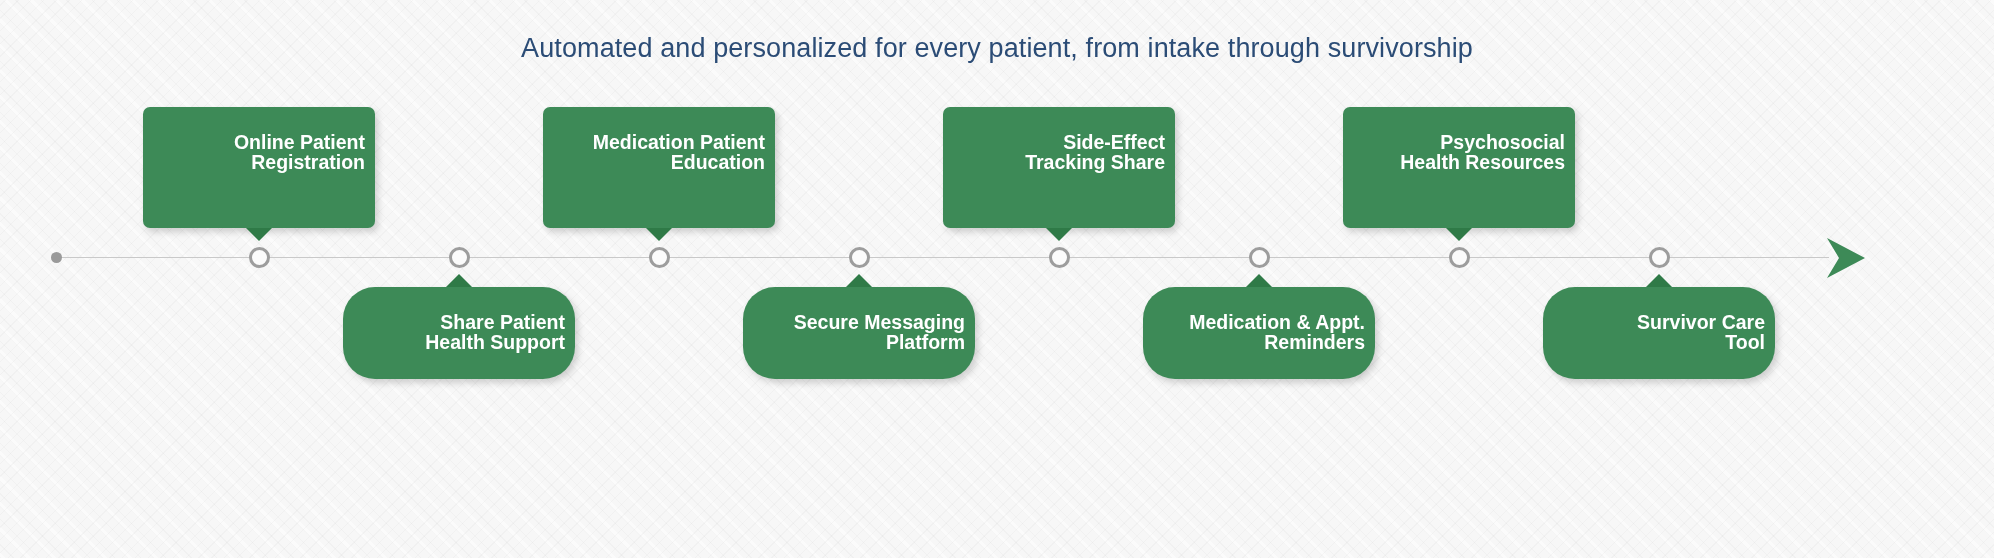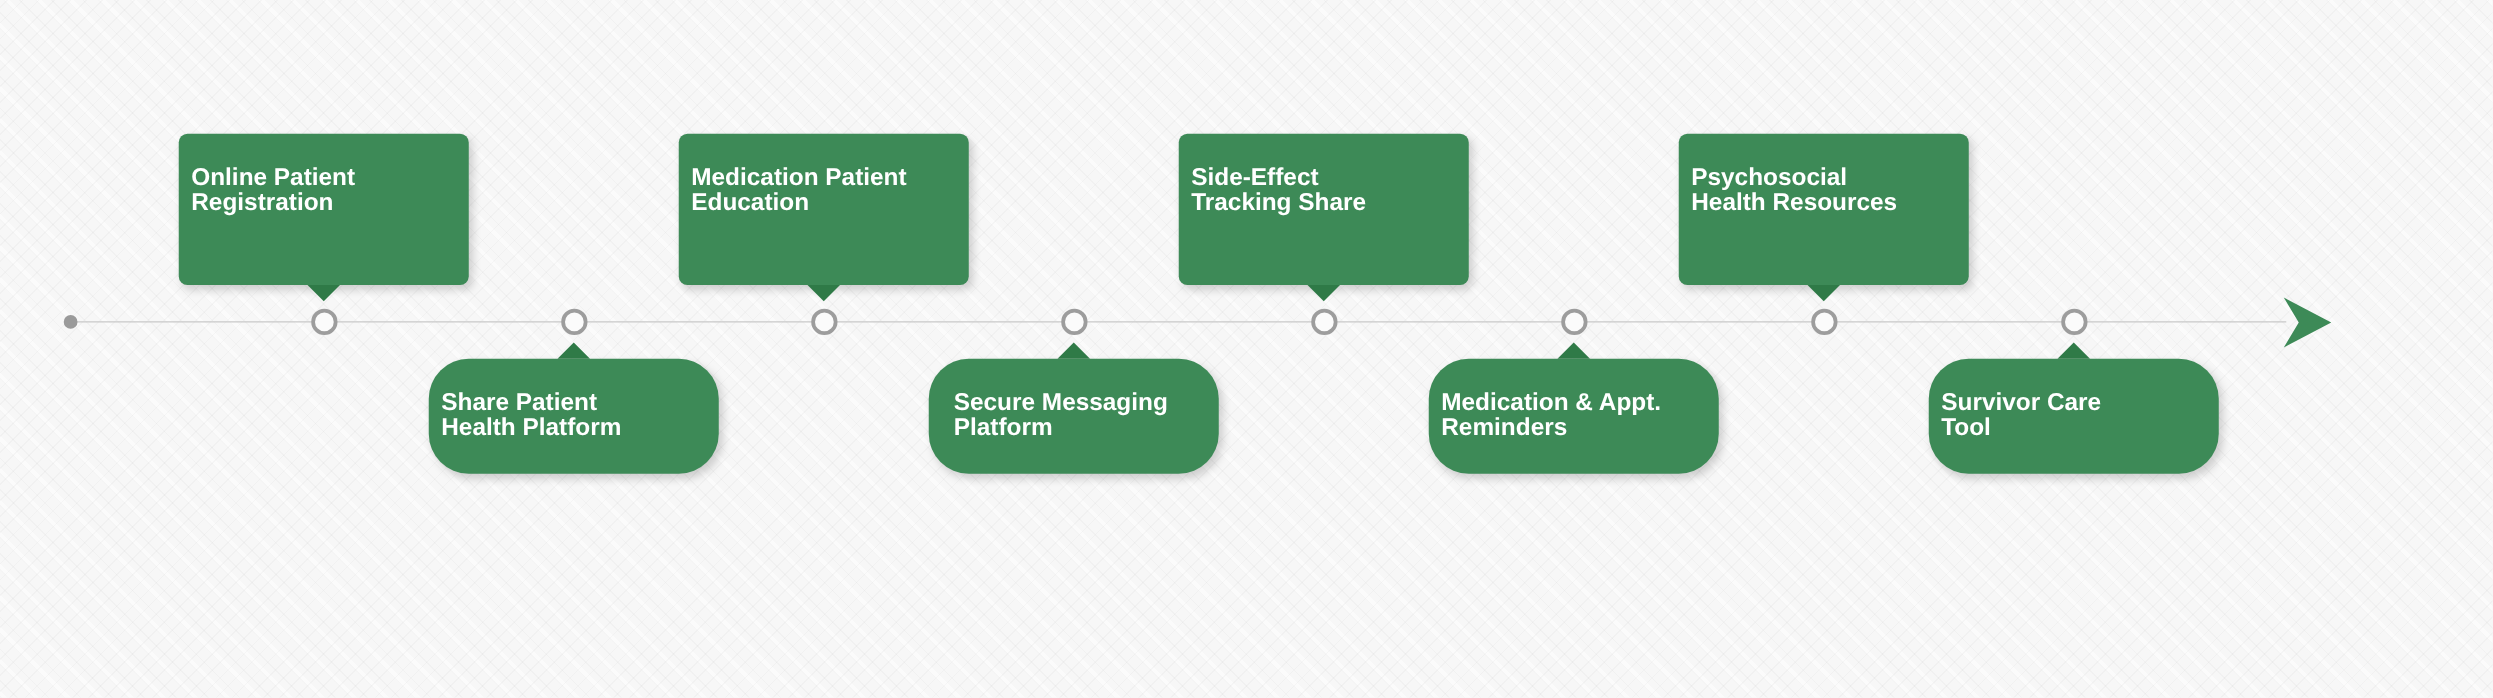--- a/index.html
+++ b/index.html
@@ -90,21 +90,21 @@
   
   .node {
     position: absolute;
     width: 232px;
     background: #3d8a57;
     border-radius: 7px;
     box-shadow: 3px 4px 7px rgba(0,0,0,0.17);
     color: #ffffff;
     font-size: 19.5px;
     font-weight: bold;
-    text-align: left;
+    text-align: right;
     line-height: 1.0;
     padding: 26px 10px 28px 10px;
   }
 
   .node .line1 { display: block; }
   .node .line2 { display: block; }
 
   .node.top    { top: 107px; height: 121px; }
   .node.bottom { top: 287px; height: 92px; border-radius: 32px; }
 
@@ -125,20 +125,21 @@
   .node.bottom .tip {
     top: -13px;
     border-bottom: 13px solid #2f7a47;
   }
 </style>
 </head>
 <body>
 
 <div id="stage">
 
+  <div class="chart-title">Automated and personalized for every patient, from intake through survivorship</div>
 
   <div class="axis-line"></div>
   <div class="axis-start-dot"></div>
 
   <svg class="axis-arrow" viewBox="0 0 46 44" xmlns="http://www.w3.org/2000/svg">
     <path d="M4 2 L42 22 L4 42 L16 22 Z" fill="#3d8a57"></path>
   </svg>
 
   <div id="markers">
       <div class="marker" style="left: 259px;"></div>
@@ -151,21 +152,21 @@
       <div class="marker" style="left: 1659px;"></div>
     </div>
   <div id="nodes">
       <div class="node top" style="left: 143px;">
         <span class="line1">Online Patient</span>
         <span class="line2">Registration</span>
         <span class="tip"></span>
       </div>
       <div class="node bottom" style="left: 343px;">
         <span class="line1">Share Patient</span>
-        <span class="line2">Health Platform</span>
+        <span class="line2">Health Support</span>
         <span class="tip"></span>
       </div>
       <div class="node top" style="left: 543px;">
         <span class="line1">Medication Patient</span>
         <span class="line2">Education</span>
         <span class="tip"></span>
       </div>
       <div class="node bottom" style="left: 743px; padding-left: 20px;">
         <span class="line1">Secure Messaging</span>
         <span class="line2">Platform</span>

